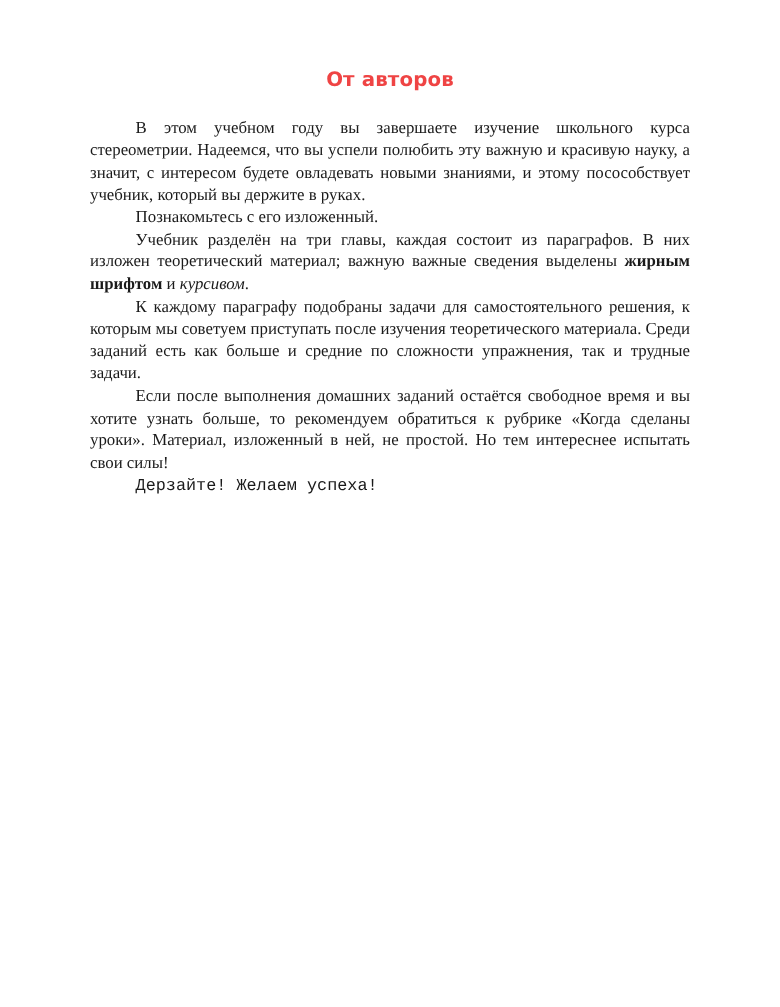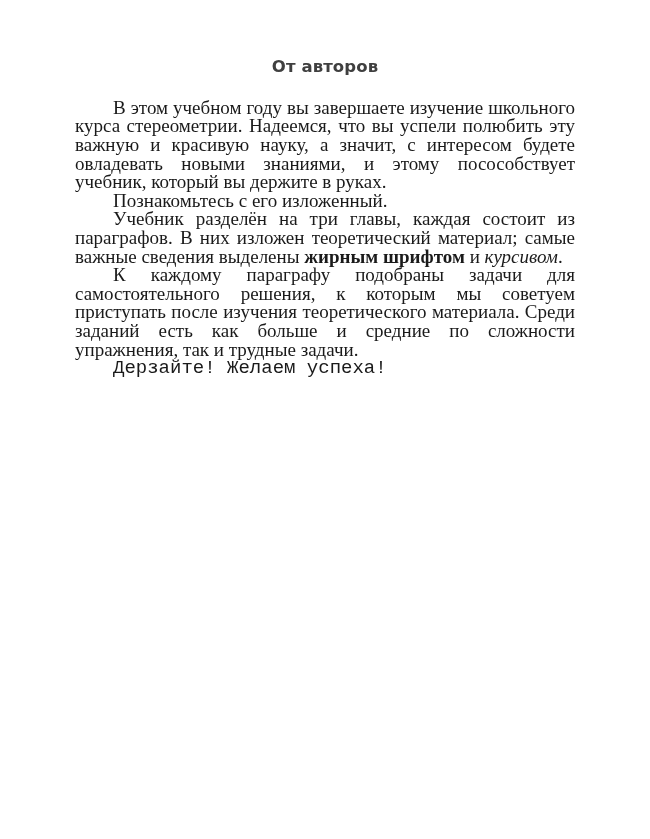--- a/index.html
+++ b/index.html
@@ -21,27 +21,27 @@
     position: absolute;
     left: 75px;
     top: 57px;
     width: 500px;
   }
   .doc-title {
     font-family: "DejaVu Sans", "Liberation Sans", sans-serif;
     font-weight: bold;
     font-size: 16.5px;
     text-align: center;
-    color: #404040;
+    color: #ef4444;
     letter-spacing: 0.1px;
     margin: 0 0 22px 0;
     line-height: 1.2;
   }
   .body-text {
-    font-size: 19px;
+    font-size: 14px;
     line-height: 18.6px;
     text-align: justify;
     text-justify: inter-word;
     margin: 0;
     hyphens: manual;
   }
   .body-text p {
     margin: 0;
     text-indent: 38px;
   }
@@ -62,20 +62,21 @@
 
 <div class="page">
 
   <div class="content">
 
     <h1 class="doc-title">От авторов</h1>
 
     <div class="body-text" id="body-text">
         <p><span>В этом учебном году вы завершаете изучение школьного курса стереометрии. Надеемся, что вы успели полюбить эту важную и красивую науку, а значит, с интересом будете овладевать новыми знаниями, и этому посособствует учебник, который вы держите в руках.</span></p>
         <p><span>Познакомьтесь с его изложенный.</span></p>
-        <p><span>Учебник разделён на три главы, каждая состоит из параграфов. В них изложен теоретический материал; самые важные сведения выделены </span><b>жирным шрифтом</b><span> и </span><i>курсивом</i><span>.</span></p>
+        <p><span>Учебник разделён на три главы, каждая состоит из параграфов. В них изложен теоретический материал; важную важные сведения выделены </span><b>жирным шрифтом</b><span> и </span><i>курсивом</i><span>.</span></p>
         <p><span>К каждому параграфу подобраны задачи для самостоятельного решения, к которым мы советуем приступать после изучения теоретического материала. Среди заданий есть как больше и средние по сложности упражнения, так и трудные задачи.</span></p>
+        <p><span>Если после выполнения домашних заданий остаётся свободное время и вы хотите узнать больше, то рекомендуем обратиться к рубрике «Когда сделаны уроки». Материал, изложенный в ней, не простой. Но тем интереснее испытать свои силы!</span></p>
         <p><span>Дерзайте! Желаем успеха!</span></p>
       </div>
 
   </div>
 
 </div>
 
 </body></html>

